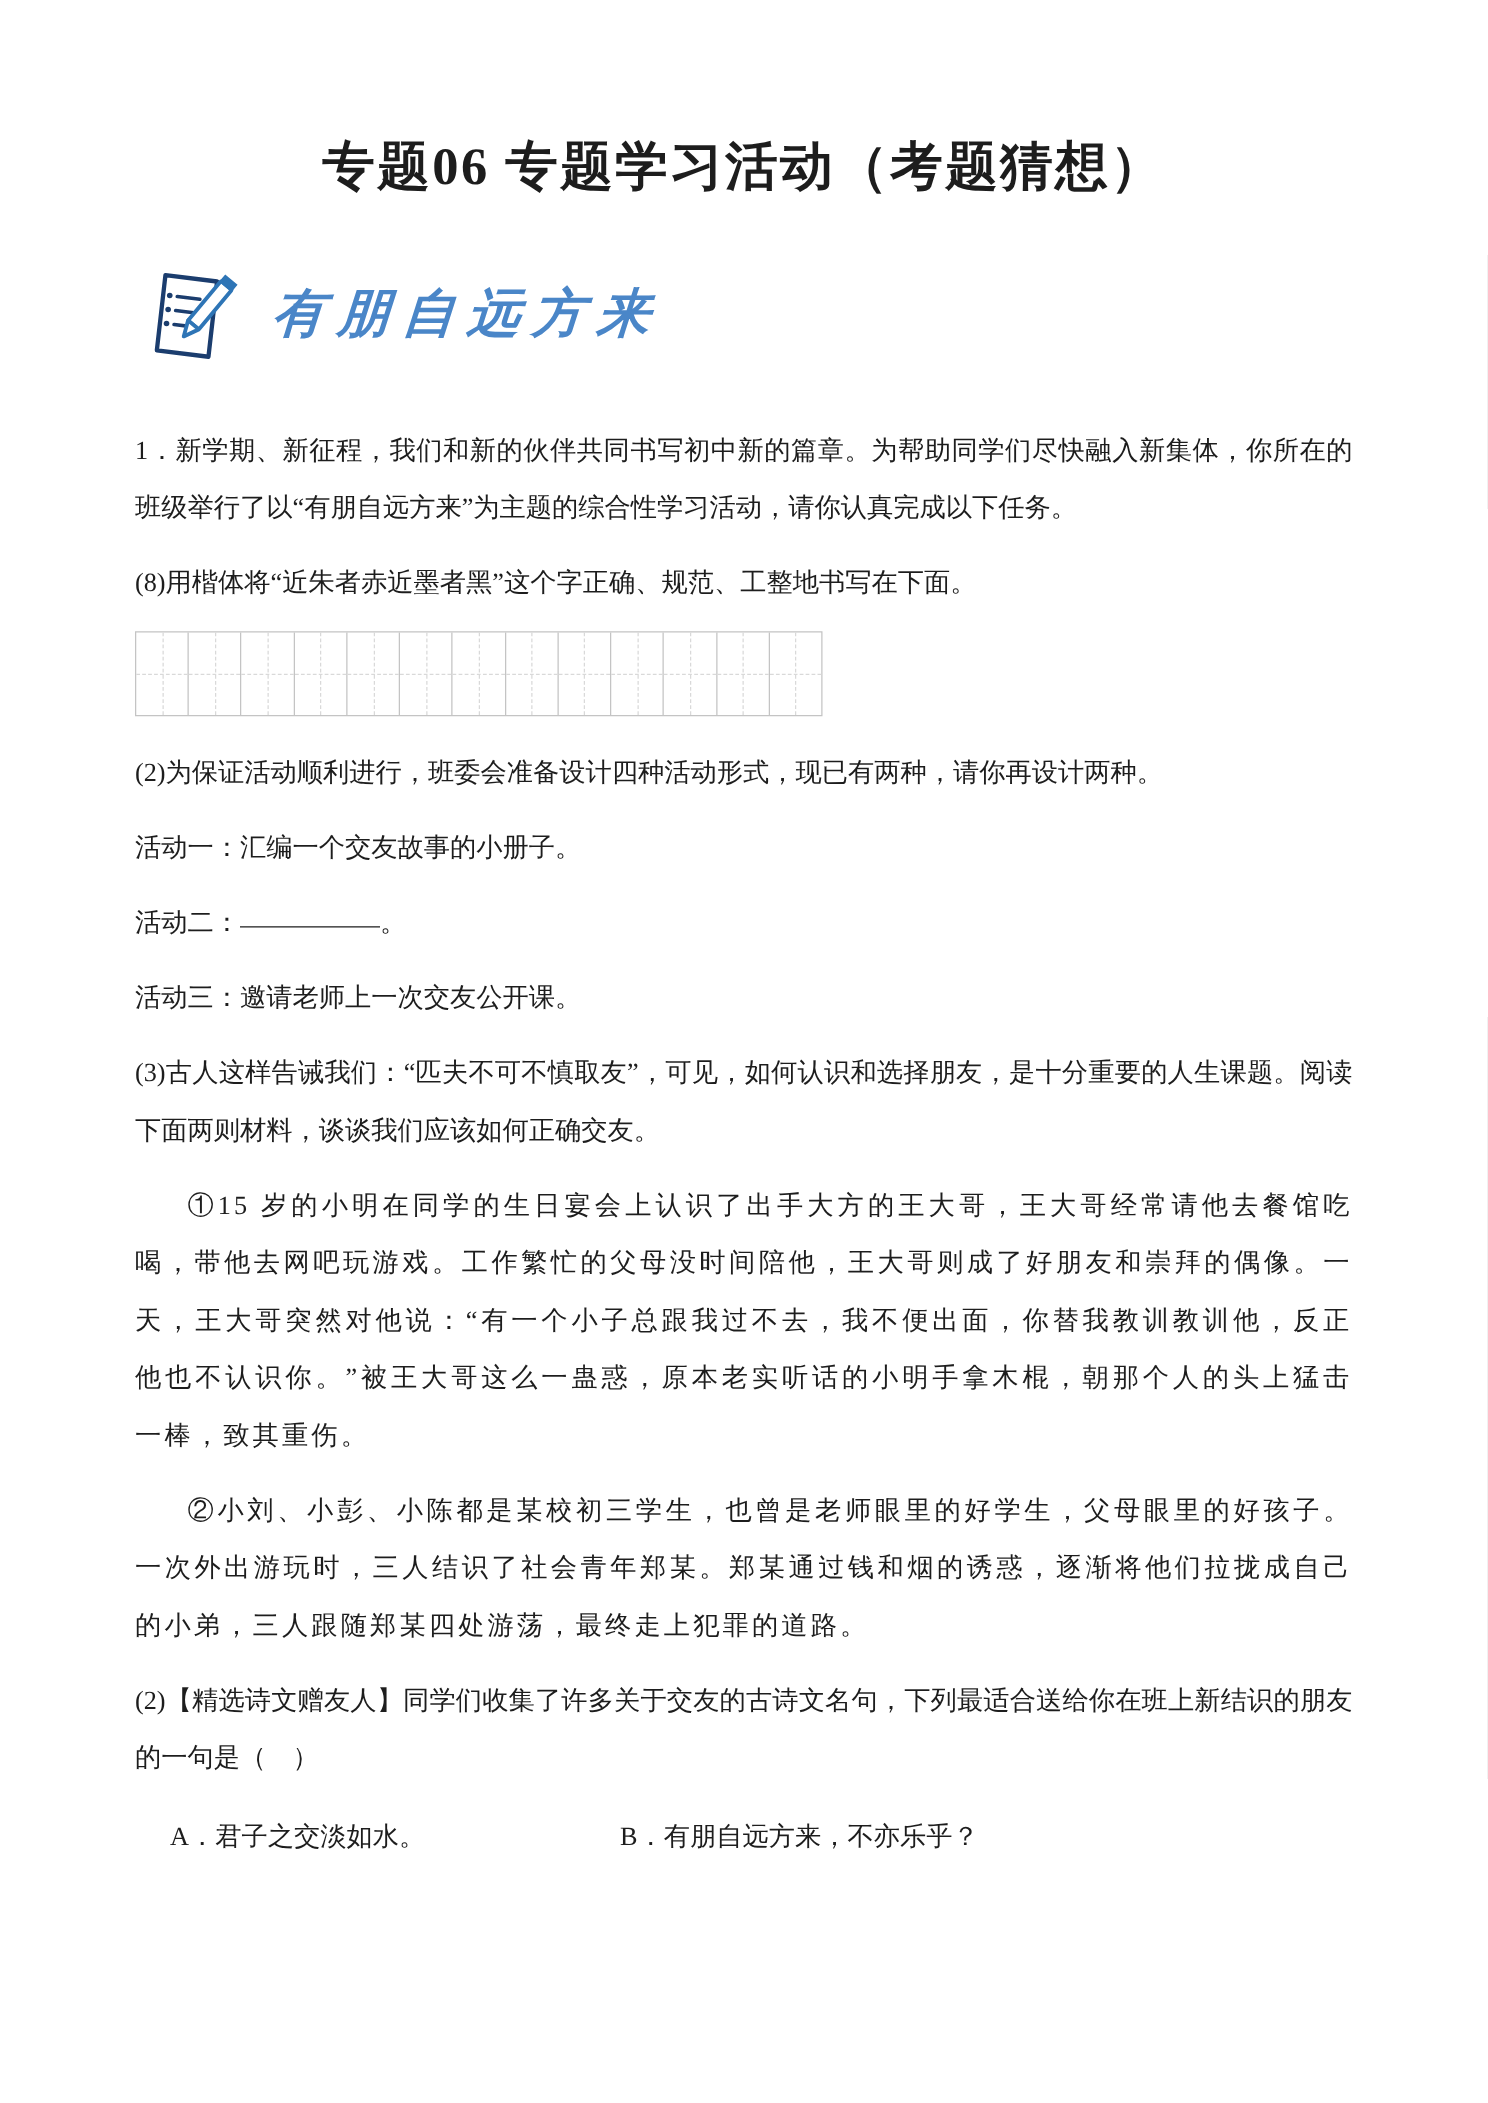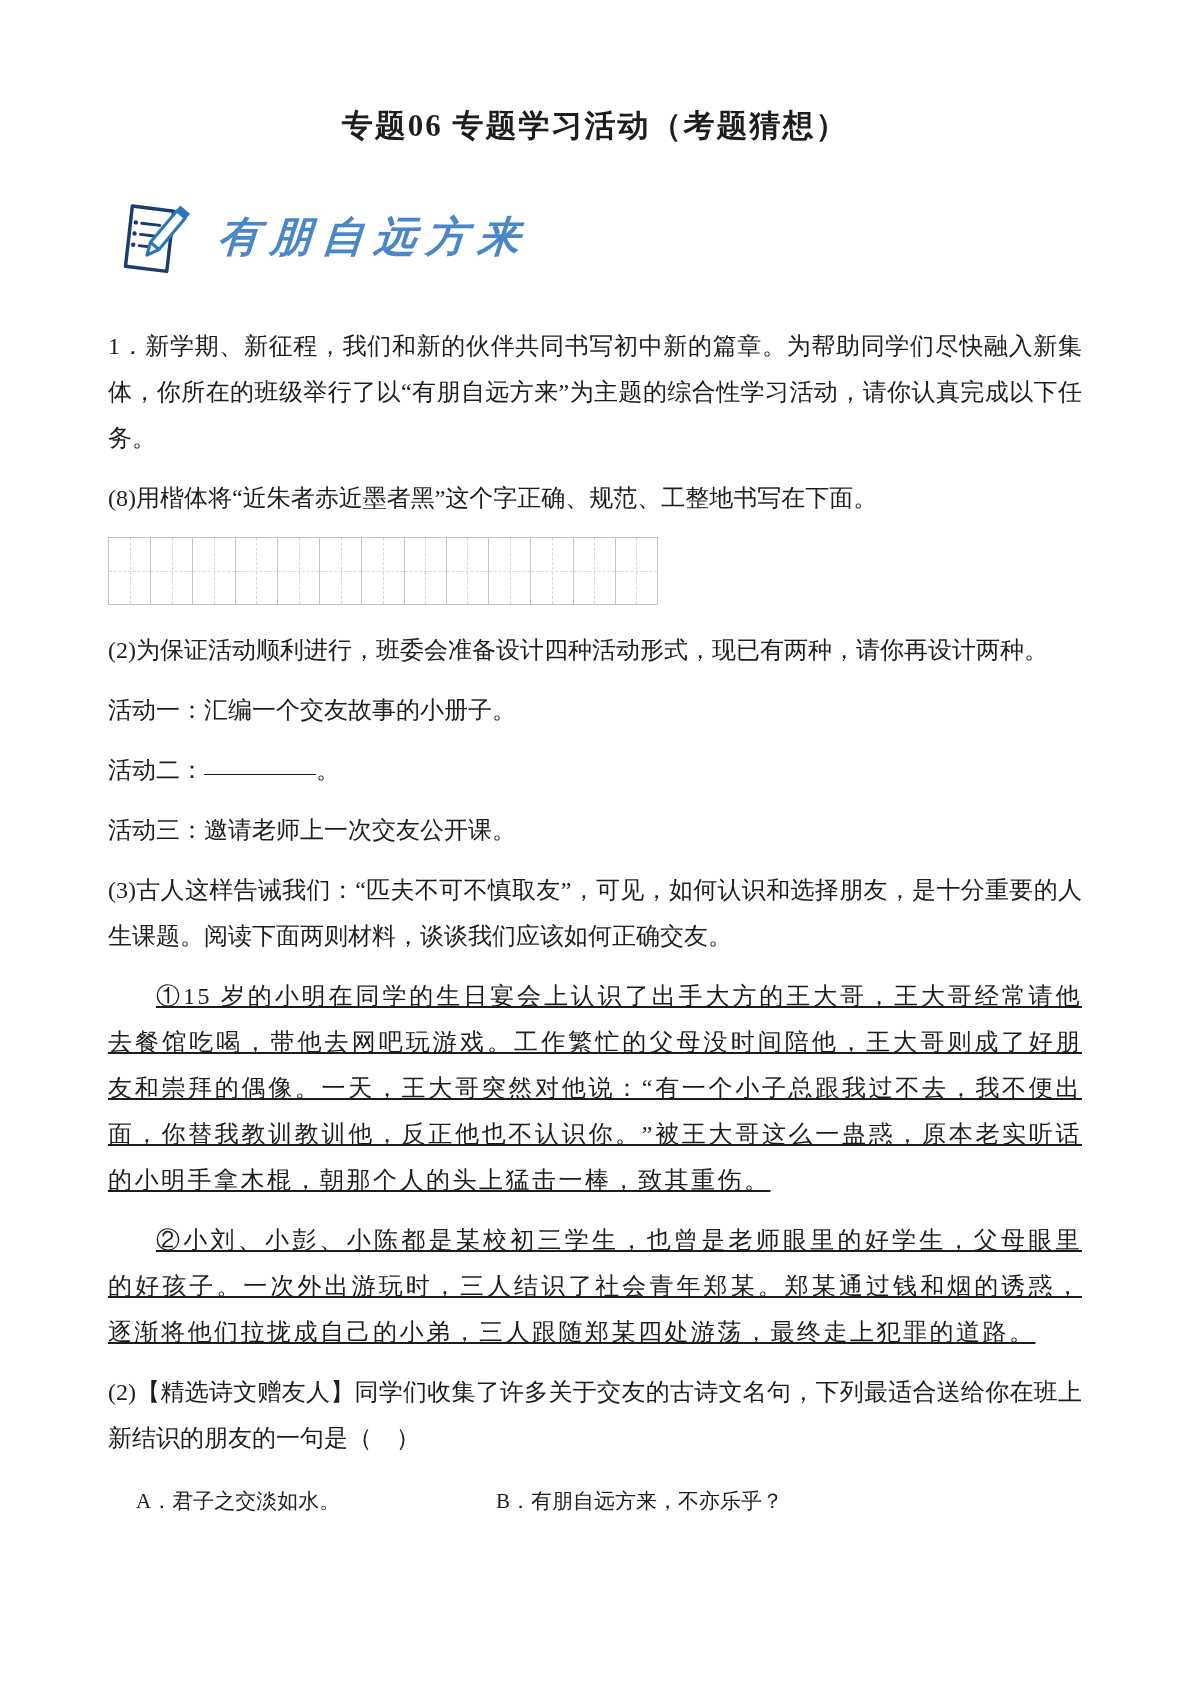--- a/index.html
+++ b/index.html
@@ -7,38 +7,38 @@
     position:relative;
     width:1190px; min-height:1682px;
     margin:0 auto; background:#ffffff;
     box-sizing:border-box;
     padding:105px 108px 60px 108px;
     font-family:"Liberation Serif","DejaVu Serif",serif;
     color:#1d1d1d;
   }
   .doc-title {
     text-align:center;
-    font-size:31px; font-weight:bold;
+    font-size:42px; font-weight:bold;
     letter-spacing:2px;
     margin:0 0 44px 0;
   }
   .banner { display:flex; align-items:center; gap:22px; margin:0 0 40px 2px; height:92px; }
   .banner-icon { width:86px; height:86px; flex:0 0 auto; }
   .banner-callig {
     font-size:42px; font-weight:bold; font-style:italic;
     color:#4a86c8; letter-spacing:10px;
     transform:skewX(-4deg);
     font-family:"Liberation Serif","DejaVu Serif",serif;
   }
   .para {
-    font-size:24px; line-height:46px;
+    font-size:21px; line-height:46px;
     text-align:justify; margin:0 0 14px 0;
   }
   .para.tight { margin-bottom:10px; }
-  .material { text-indent:2em; letter-spacing:2.5px;text-decoration:underline; }
+  .material { text-indent:2em; letter-spacing:2.5px; }
   .blank-line {
     display:inline-block; width:112px; height:1px;
     border-bottom:1px solid #1d1d1d;
     vertical-align:baseline; transform:translateY(-3px);
   }
   .write-grid {
     display:flex; width:548px; height:66px;
     border:1px solid #c4c4c4;
     margin:16px 0 22px 0; background:#ffffff;
   }

